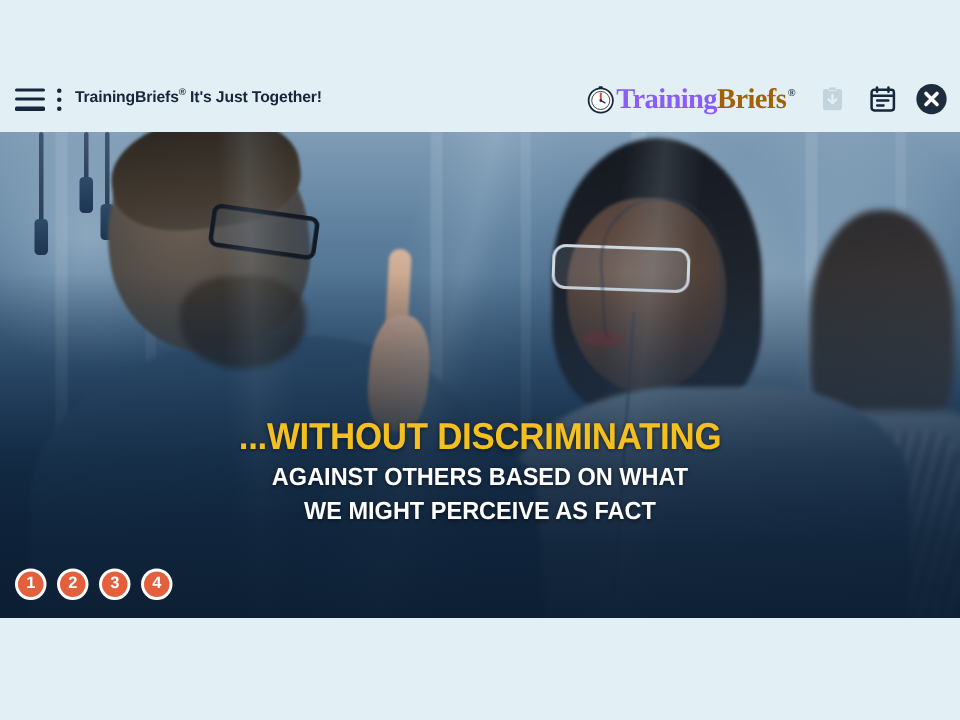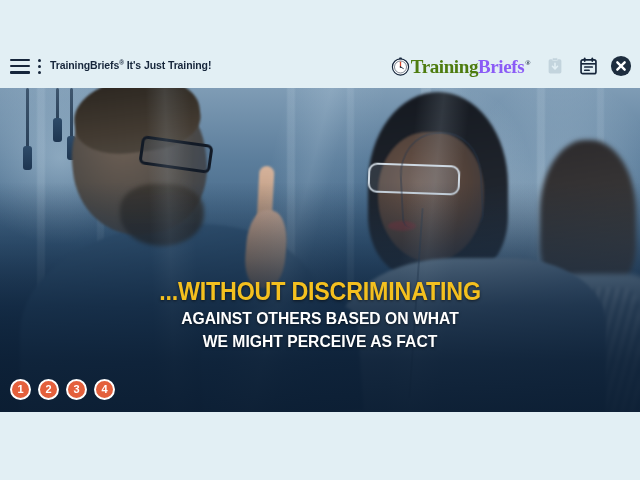--- a/index.html
+++ b/index.html
@@ -126,22 +126,22 @@
     margin-right: 1px;
     flex: 0 0 auto;
   }
   .brand-text {
     font-family: "Liberation Serif", serif;
     font-size: 19px;
     font-weight: bold;
     letter-spacing: -0.4px;
     line-height: 1;
   }
-  .brand-training { color: #4d7c0f; }
-  .brand-briefs { color: #8b5cf6; }
+  .brand-training { color: #8b5cf6; }
+  .brand-briefs { color: #a16207; }
   .brand-reg {
     font-size: 7px;
     color: #15263c;
     vertical-align: super;
     line-height: 0;
     margin-left: 1px;
   }
 
   .icon-btn {
     width: 22px;
@@ -494,21 +494,21 @@
         <span></span>
       </div>
 
       <div class="kebab">
         <i></i>
         <i></i>
         <i></i>
       </div>
 
       <div class="title-block">
-        <div class="course-title"><span>TrainingBriefs</span><sup>®</sup><span> It's Just Training!</span></div>
+        <div class="course-title"><span>TrainingBriefs</span><sup>®</sup><span> It's Just Together!</span></div>
       </div>
 
     </div>
 
     <div class="hdr-spacer"></div>
 
     <div class="hdr-right">
 
       <div class="brand">
         <svg class="brand-clock" viewBox="0 0 24 24">

